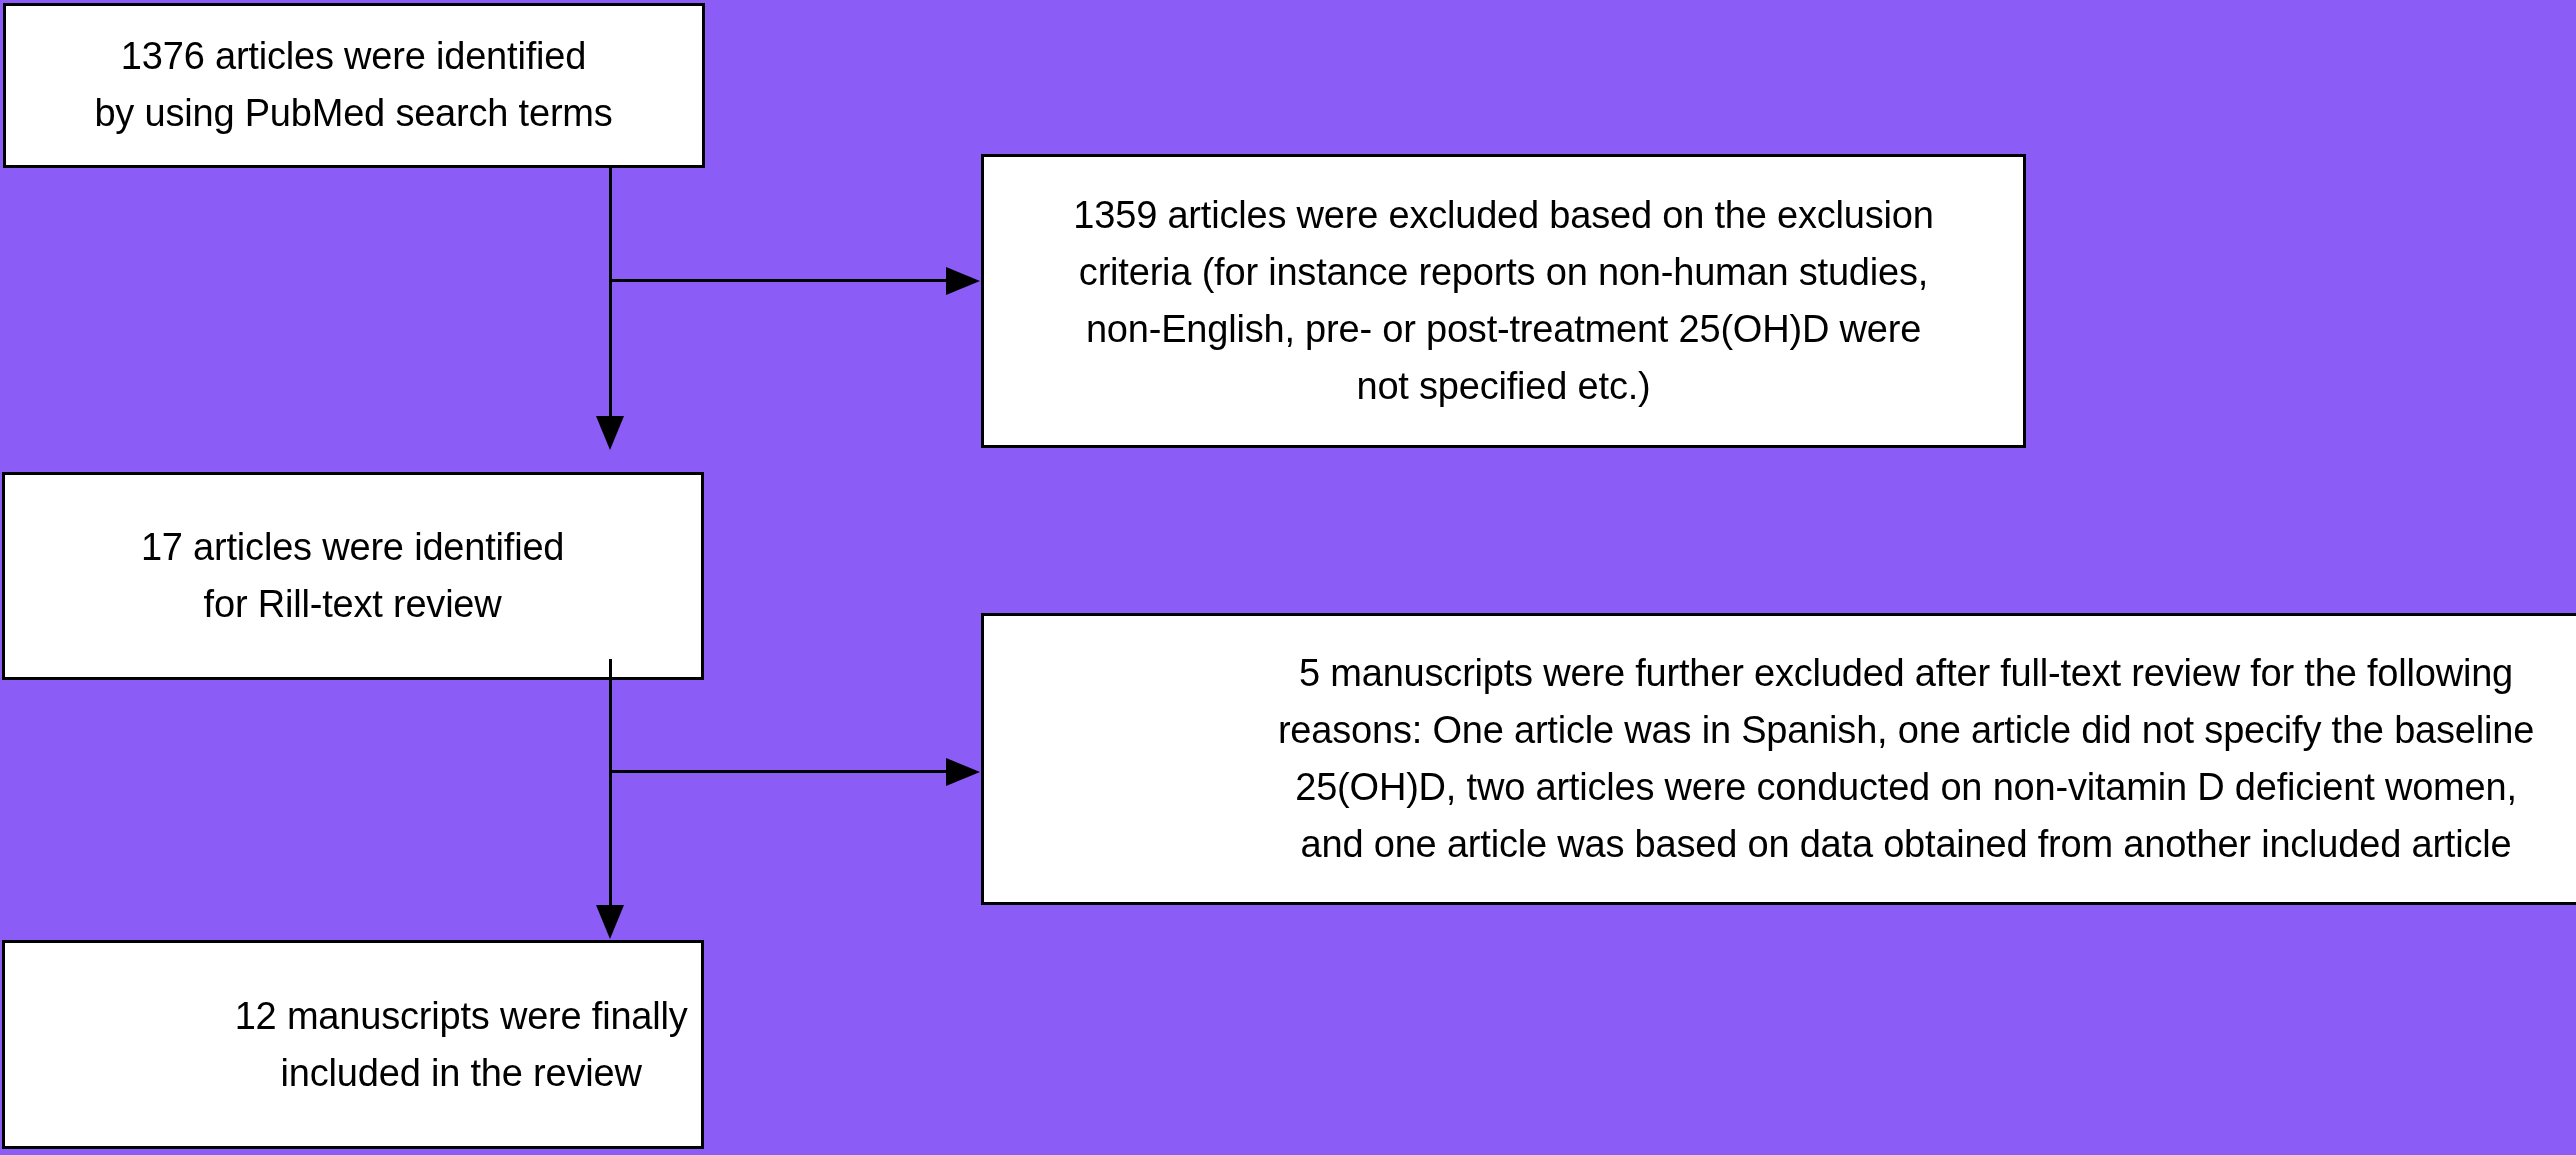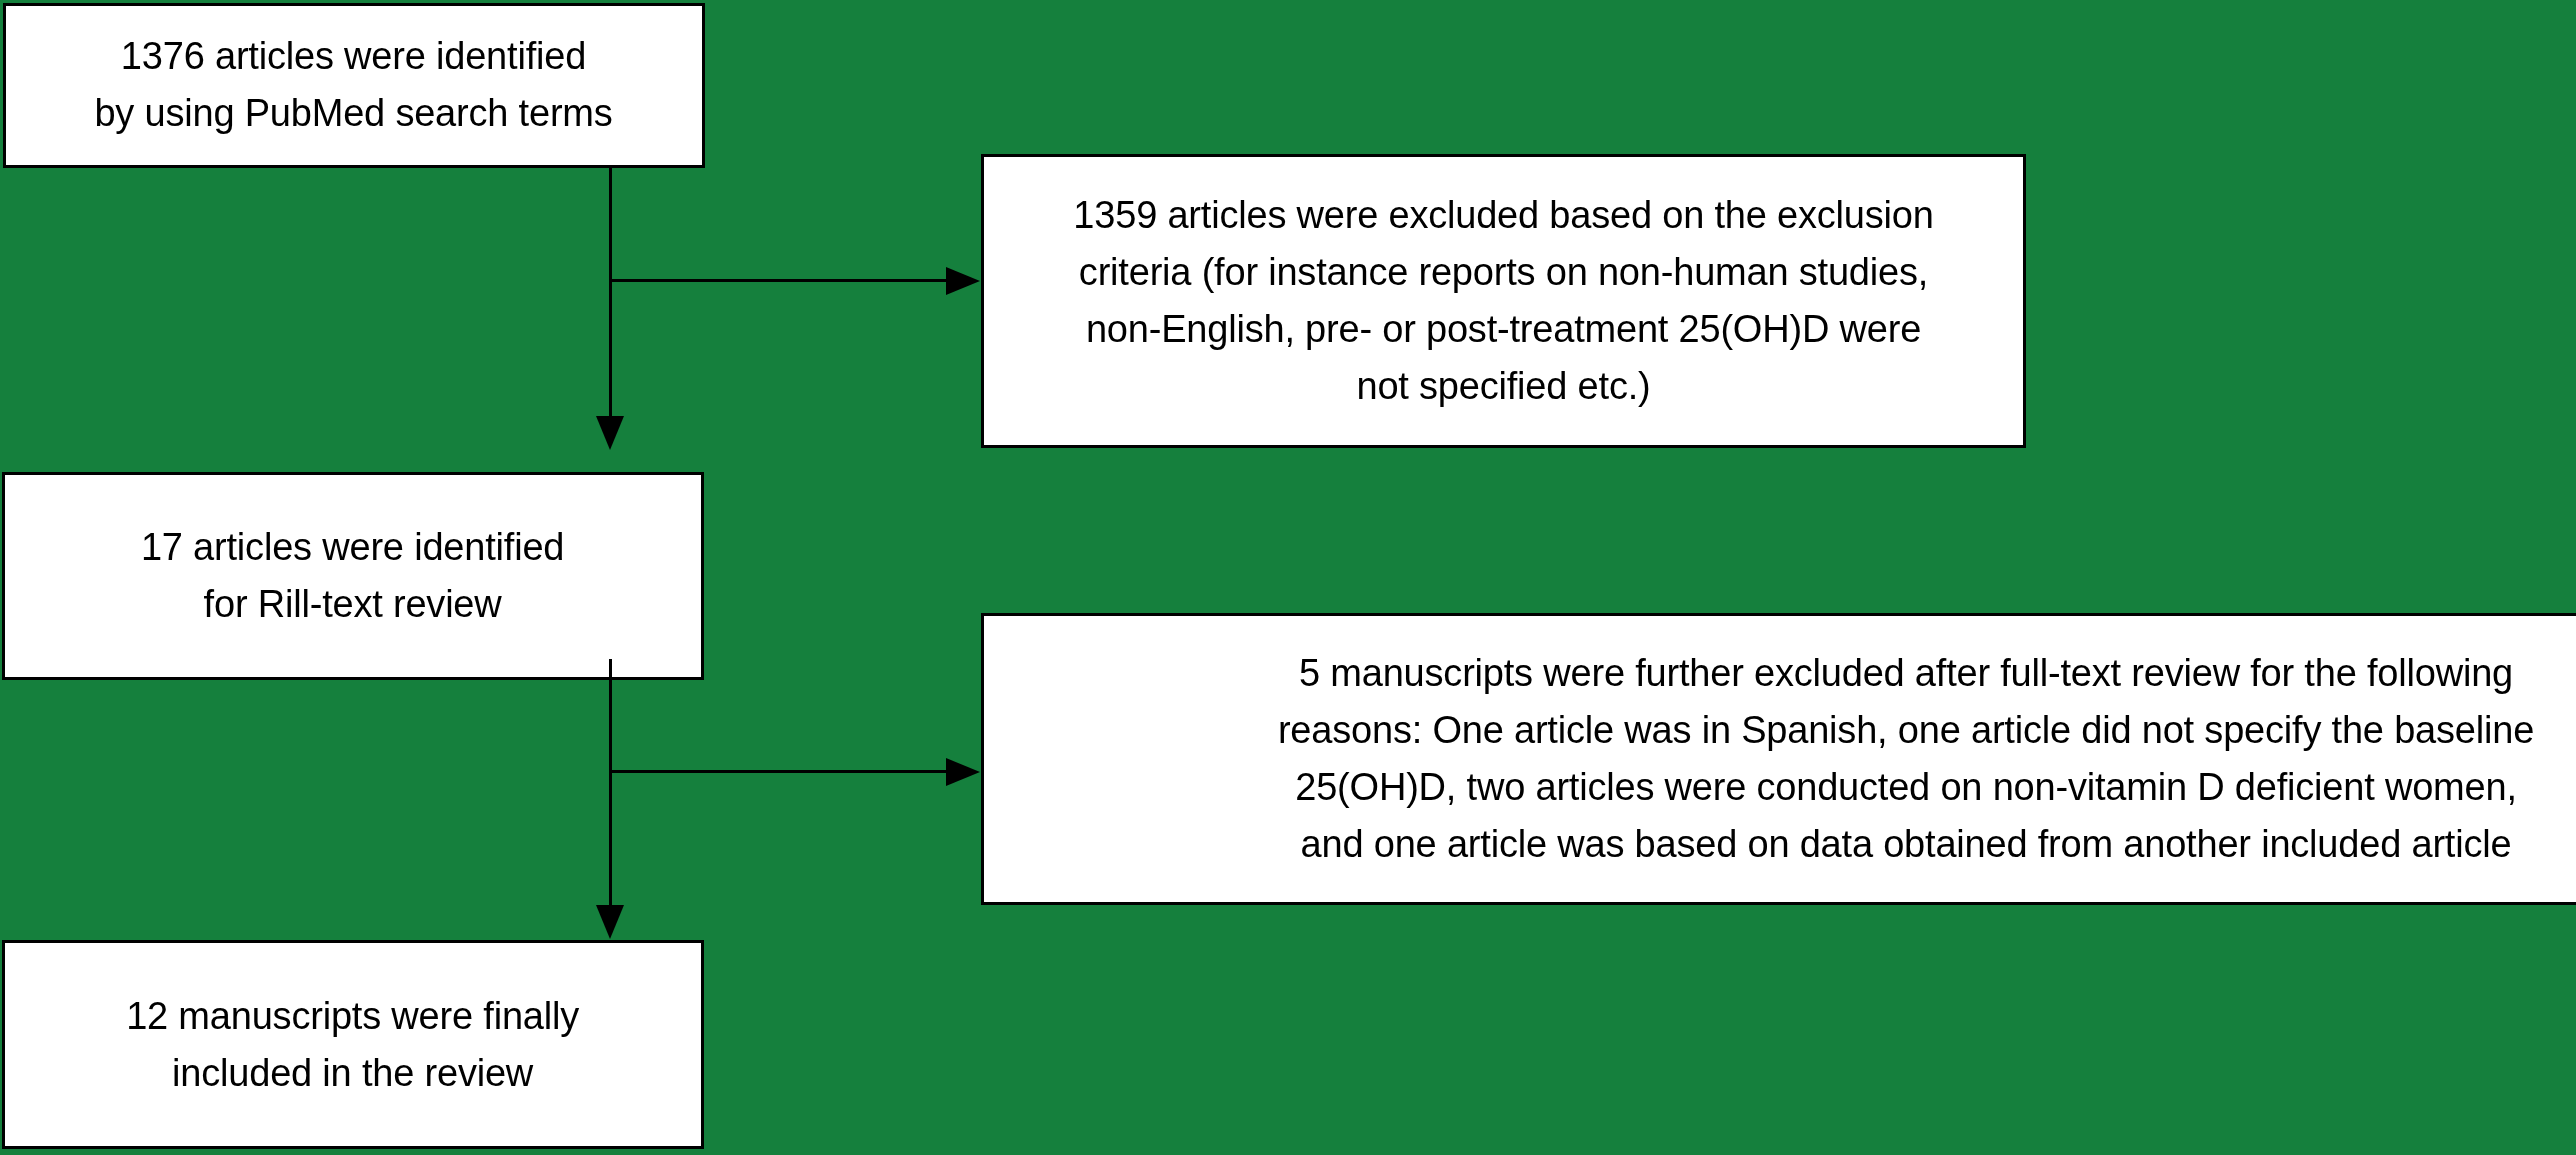--- a/index.html
+++ b/index.html
@@ -4,21 +4,21 @@
 <style>
   html, body {
     margin: 0;
     padding: 0;
     background: #ffffff;
   }
   #canvas {
     position: relative;
     width: 2576px;
     height: 1155px;
-    background: #15803d;
+    background: #8b5cf6;
     font-family: "Liberation Sans", "DejaVu Sans", sans-serif;
     color: #000000;
   }
   .flow-box {
     position: absolute;
     box-sizing: border-box;
     border: 3.3px solid #000000;
     background: #ffffff;
     display: flex;
     align-items: center;
@@ -51,21 +51,21 @@
     border-top: 14px solid transparent;
     border-bottom: 14px solid transparent;
     border-left: 34px solid #000000;
   }
 
   
   #box-identified       { left: 2.5px;    top: 2.5px;    width: 702px;  height: 165px; }
   #box-excluded-initial { left: 981px; top: 154px;  width: 1045px; height: 294px; }
   #box-fulltext         { left: 1.6px;    top: 472px;  width: 702px;  height: 208px; }
   #box-excluded-full    { left: 981px; top: 613px;  width: 1850px; height: 292px; }
-  #box-included         { left: 1.6px;    top: 940px; width: 702px;  height: 209px; }
+  #box-included         { left: 1.6px;    top: 940px; width: 702px;  height: 209px; justify-content: flex-end; }
 
   
   #vline-1 { left: 609px; top: 168px; width: 3.3px;   height: 250px; }
   #varr-1  { left: 596px; top: 416px; }
   #hline-1 { left: 611px; top: 279px; width: 337px; height: 3.3px; }
   #harr-1  { left: 946px; top: 267px; }
   #vline-2 { left: 609px; top: 659px; width: 3.3px;   height: 247px; }
   #varr-2  { left: 596px; top: 905px; }
   #hline-2 { left: 611px; top: 770px; width: 337px; height: 3.3px; }
   #harr-2  { left: 946px; top: 758px; }

